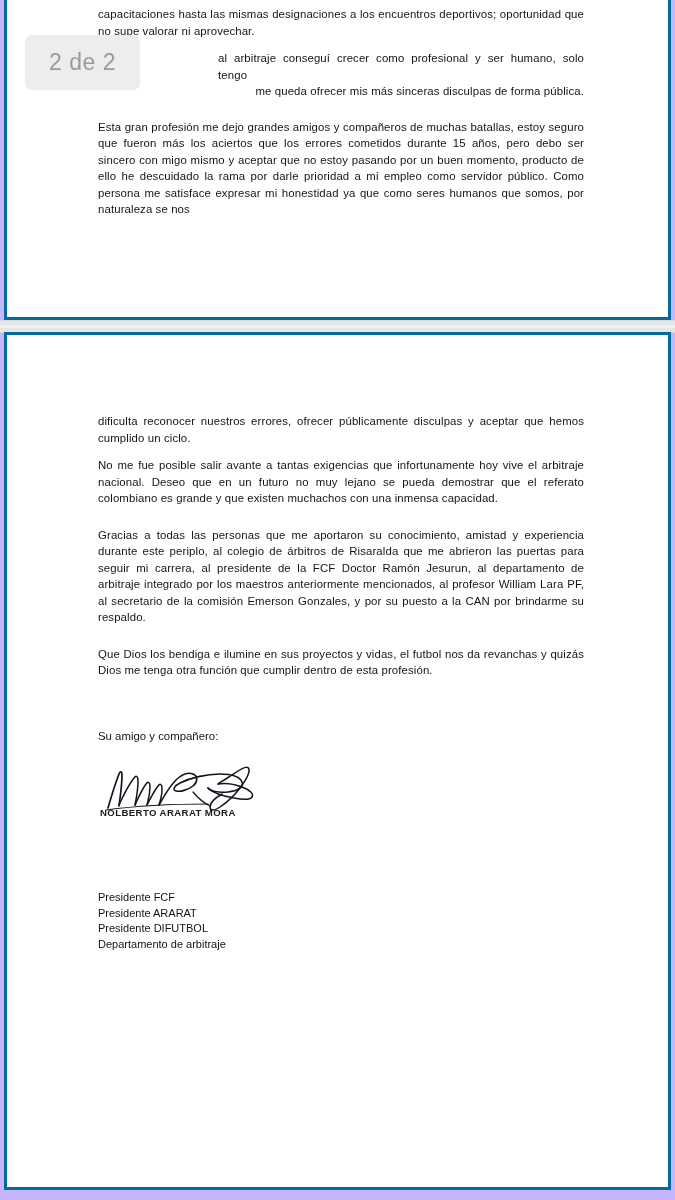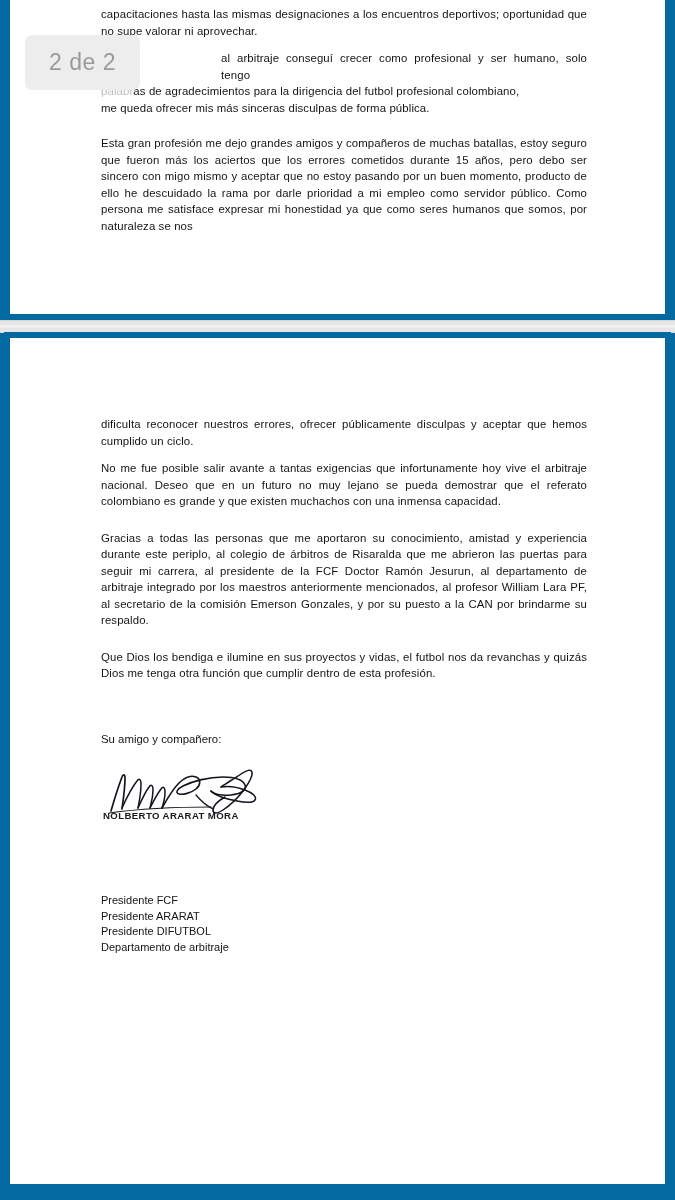--- a/index.html
+++ b/index.html
@@ -11,31 +11,31 @@
     width: 675px;
     height: 1200px;
     overflow: hidden;
     font-family: "Liberation Sans", sans-serif;
     position: relative;
   }
 
   #viewer {
     position: absolute;
     inset: 0;
-    background: #0369a1;
+    background: #c4b5fd;
     overflow: hidden;
   }
 
   
   .page {
     position: absolute;
     left: 4px;
     right: 4px;
     background: #ffffff;
-    border: 6px solid #0369a1;
+    border: 3px solid #0369a1;
     box-sizing: border-box;
     overflow: hidden;
   }
   #page-top   { top: -2px; height: 322px; border-top: none; }
   #page-bottom{ top: 332px; height: 858px; }
 
   .page-gap {
     position: absolute;
     left: 0; right: 0;
     top: 320px;
@@ -132,22 +132,21 @@
 <div id="viewer">
 
   <div class="page" id="page-top">
 
     <div class="doc-col" style="top: 8px;">
 
       <p class="para">capacitaciones hasta las mismas designaciones a los encuentros deportivos; oportunidad que no supe valorar ni aprovechar.</p>
 
       <div class="para" style="margin-bottom:11px;">
         <span style="display:block;text-align:justify;padding-left:120px;">al arbitraje conseguí crecer como profesional y ser humano, solo tengo</span>
-        <span class="faded-start" style="display:block;text-align:justify;"><span class="ghost">palabr</span><span>as de agradecimientos para la dirigencia del futbol profesional colombiano,</span></span>
-        <span style="display:block;text-align:left;">me queda ofrecer mis más sinceras disculpas de forma pública.</span>
+        <span style="display:block;text-align:right;">me queda ofrecer mis más sinceras disculpas de forma pública.</span>
       </div>
 
       <p class="para" style="margin-top:19px;">Esta gran profesión me dejo grandes amigos y compañeros de muchas batallas, estoy seguro que fueron más los aciertos que los errores cometidos durante 15 años, pero debo ser sincero con migo mismo y aceptar que no estoy pasando por un buen momento, producto de ello he descuidado la rama por darle prioridad a mi empleo como servidor público. Como persona me satisface expresar mi honestidad ya que como seres humanos que somos, por naturaleza se nos</p>
     </div>
   </div>
 
   <div class="page-gap"></div>
 
   <div class="page" id="page-bottom">
 

